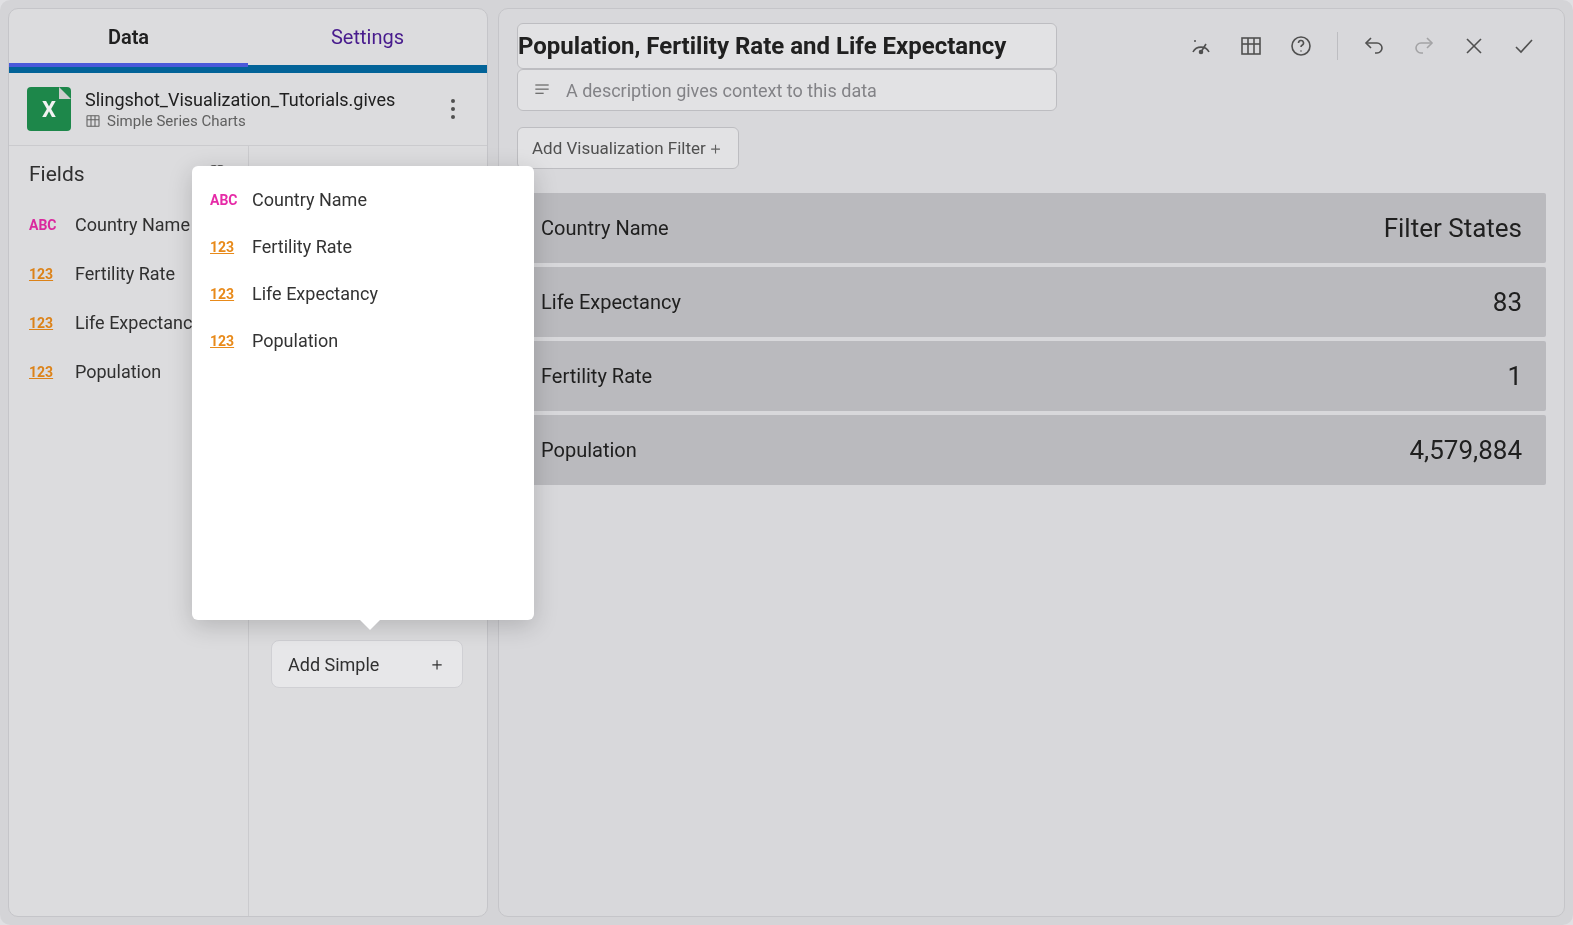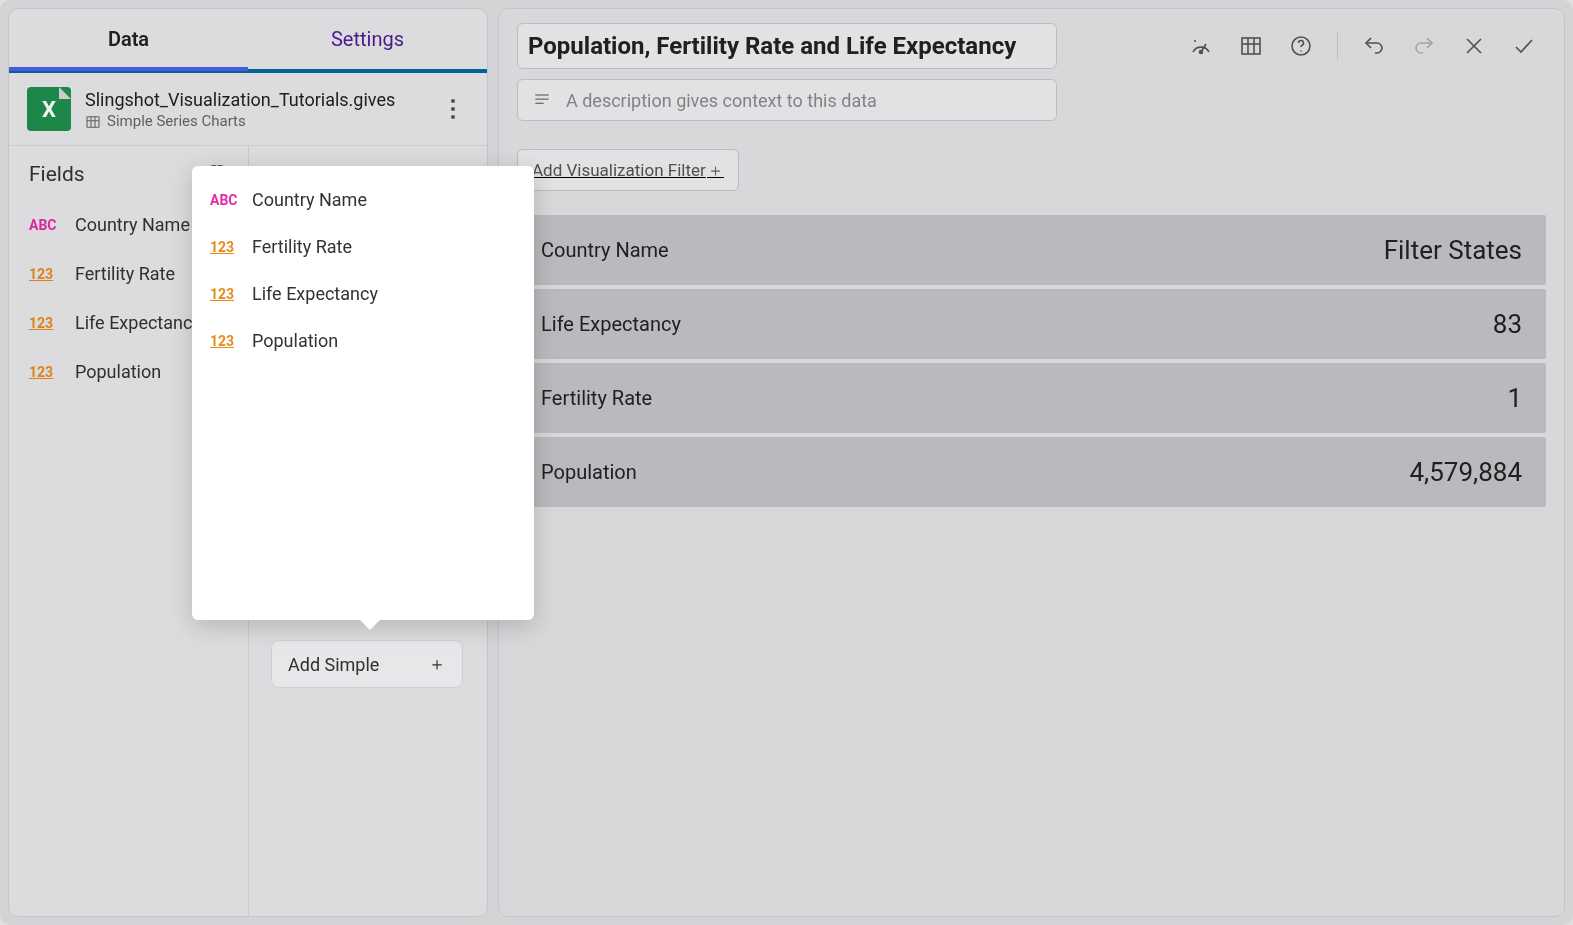--- a/index.html
+++ b/index.html
@@ -2,32 +2,32 @@
 <html><head>
 <meta charset="utf-8">
 <style>
   * { box-sizing: border-box; margin: 0; padding: 0; font-family: -apple-system, BlinkMacSystemFont, "Segoe UI", Roboto, sans-serif; }
   body { background: #e0e0e3; width: 1573px; height: 925px; overflow: hidden; position: relative; }
 
   .app { display: flex; width: 100%; height: 100%; padding: 8px; gap: 10px; }
 
   
   .left { width: 480px; background: #e8e8ea; border: 1px solid #d0d0d4; border-radius: 10px; display: flex; flex-direction: column; overflow: hidden; position: relative; }
-  .tabs { display: flex; height: 64px; border-bottom: 4px solid #0369a1; }
+  .tabs { display: flex; height: 64px; border-bottom: 8px solid #0369a1; }
   .tab { flex: 1; display: flex; align-items: center; justify-content: center; font-size: 20px; color: #4c1d95; cursor: pointer; position: relative; }
   .tab.active { font-weight: 600; color: #222; }
   .tab.active::after { content:""; position:absolute; bottom:-2px; left:0; right:0; height:4px; background:#4e5ee6; }
 
   .source { display: flex; align-items: center; padding: 14px 18px; gap: 14px; background:#e8e8ea; border-bottom: 1px solid #d6d6da; }
   .excel-badge { width: 44px; height: 44px; background: #1f8f4e; border-radius: 4px; position: relative; display:flex; align-items:center; justify-content:center; }
   .excel-badge::before { content:""; position:absolute; top:0; right:0; width:12px; height:12px; background:#d9d9d9; clip-path: polygon(0 0,100% 100%,0 100%); }
   .excel-badge span { color:#fff; font-weight:700; font-size:22px; }
   .source-meta { flex:1; }
   .source-title { font-size:18px; color:#222; }
-  .source-sub { display:flex; align-items:flex-end; gap:6px; margin-top:2px; font-size:15px; color:#666; }
+  .source-sub { display:flex; align-items:center; gap:6px; margin-top:2px; font-size:15px; color:#666; }
   .dots-btn { width:32px; height:32px; display:flex; align-items:center; justify-content:center; border:none; background:transparent; cursor:pointer; }
   .dots { display:flex; flex-direction:column; gap:4px; }
   .dots i { width:4px; height:4px; background:#555; border-radius:50%; display:block; }
 
   .fields-body { flex:1; display:flex; }
   .fields-col { width:240px; border-right:1px solid #d6d6da; padding:16px 0; }
   .fields-hdr { display:flex; align-items:center; justify-content:space-between; padding:0 20px 14px; }
   .fields-hdr span { font-size:21px; color:#333; }
   .field-row { display:flex; align-items:center; gap:12px; padding:14px 20px; cursor:pointer; }
   .field-type { font-size:14px; font-weight:700; width:34px; text-align:left; }
@@ -44,30 +44,30 @@
   
   .popover { position:absolute; left:192px; top:166px; width:342px; height:454px; background:#fff; border-radius:6px; box-shadow:0 6px 24px rgba(0,0,0,0.18); z-index:50; padding:10px 0; }
   .popover::after { content:""; position:absolute; bottom:-10px; left:168px; width:0; height:0; border-left:10px solid transparent; border-right:10px solid transparent; border-top:10px solid #fff; }
   .pop-row { display:flex; align-items:center; gap:14px; padding:13px 18px; cursor:pointer; }
   .pop-row .field-type { width:28px; }
   .pop-row .pname { font-size:18px; color:#333; }
 
   
   .main { flex:1; background:#e4e4e7; border:1px solid #d0d0d4; border-radius:10px; padding:14px 18px; display:flex; flex-direction:column; }
   .main-top { display:flex; align-items:center; gap:18px; }
-  .title-input { flex:0 0 540px; height:46px; background:#efeff1; border:1px solid #c8c8cc; border-radius:6px; padding:0 10px; font-size:24px; font-weight:700; color:#222; }
+  .title-input { flex:0 0 540px; height:46px; background:#efeff1; border:1px solid #c8c8cc; border-radius:6px; padding:0 0; font-size:24px; font-weight:700; color:#222; }
   .toolbar { display:flex; align-items:center; gap:22px; margin-left:auto; padding-right:8px; }
   .tool { width:28px; height:28px; display:flex; align-items:center; justify-content:center; cursor:pointer; color:#444; }
   .tool svg { width:24px; height:24px; stroke:#555; fill:none; stroke-width:1.6; }
   .divider { width:1px; height:28px; background:#c8c8cc; }
 
-  .desc-row { margin-top:10px; width:540px; height:42px; background:#efeff1; border:1px solid #c8c8cc; border-radius:6px; display:flex; align-items:center; gap:14px; padding:0 14px; }
+  .desc-row { width:540px; height:42px; background:#efeff1; border:1px solid #c8c8cc; border-radius:6px; display:flex; align-items:center; gap:14px; padding:0 14px; }
   .desc-row span { color:#8a8a8e; font-size:18px; }
 
-  .addviz-btn { margin-top:28px; width:222px; height:42px; background:#efeff1; border:1px solid #c8c8cc; border-radius:6px; display:flex; align-items:center; justify-content:space-between; padding:0 14px; cursor:pointer;text-decoration:underline; }
+  .addviz-btn { margin-top:16px; width:222px; height:42px; background:#efeff1; border:1px solid #c8c8cc; border-radius:6px; display:flex; align-items:center; justify-content:space-between; padding:0 14px; cursor:pointer; }
   .addviz-btn span { font-size:17px; color:#555; }
   .addviz-btn .plus { color:#666; }
 
   .viz { margin-top:24px; }
   .viz-row { display:flex; align-items:center; justify-content:space-between; background:#c5c5c9; height:70px; padding:0 24px; margin-bottom:4px; border-radius:2px; }
   .viz-row .k { font-size:20px; color:#222; }
   .viz-row .v { font-size:26px; color:#222; }
   .viz-row:first-child .v { font-size:26px; }
 
   .brain-svg { width:22px; height:22px; }

